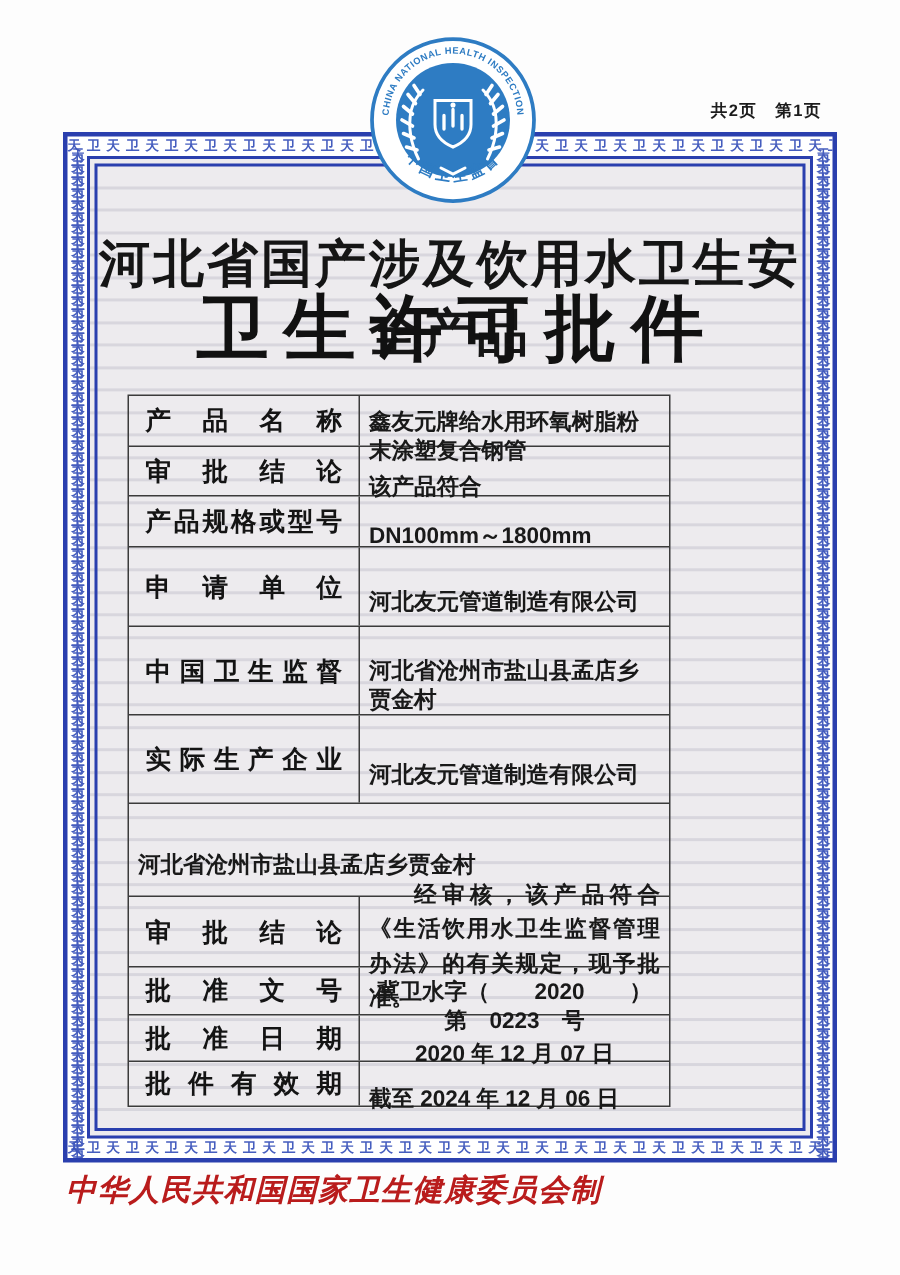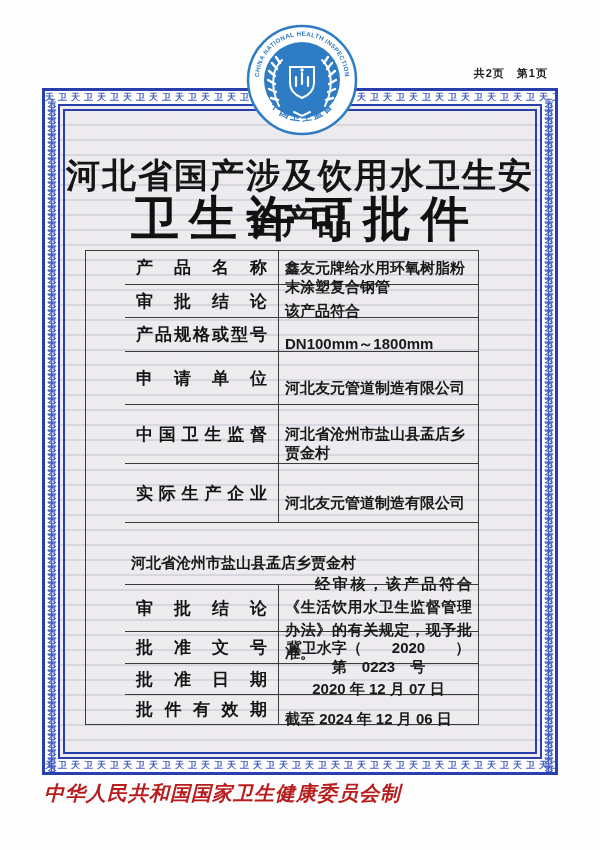--- a/index.html
+++ b/index.html
@@ -49,23 +49,22 @@
     font-size:34px; font-weight:bold; letter-spacing:2px; color:#151515;
   }
   .title2 {
     position:absolute; left:0; right:0; top:76px; text-align:center;
     font-family:"Liberation Serif","DejaVu Serif",serif;
     font-size:48px; font-weight:bold; letter-spacing:10px; padding-left:10px; color:#111;
   }
 
   
   .cert-table {
-    position:absolute; left:20px; top:139px; width:394px;
+    position:absolute; left:20px; top:152px; width:362px;
     border:1px solid #3b3b3b;
-    padding-left:39px;
   }
   .row { display:flex; border-top:1px solid #3b3b3b; }
   .row:first-child { border-top:none; }
   .cell { display:flex; align-items:center; }
   .cell.label {
     width:154px; flex:0 0 154px; border-right:1px solid #3b3b3b;
   }
   .cell.label > span {
     width:100%; padding:0 11px;
     font-weight:bold; font-size:17px; color:#141414;

